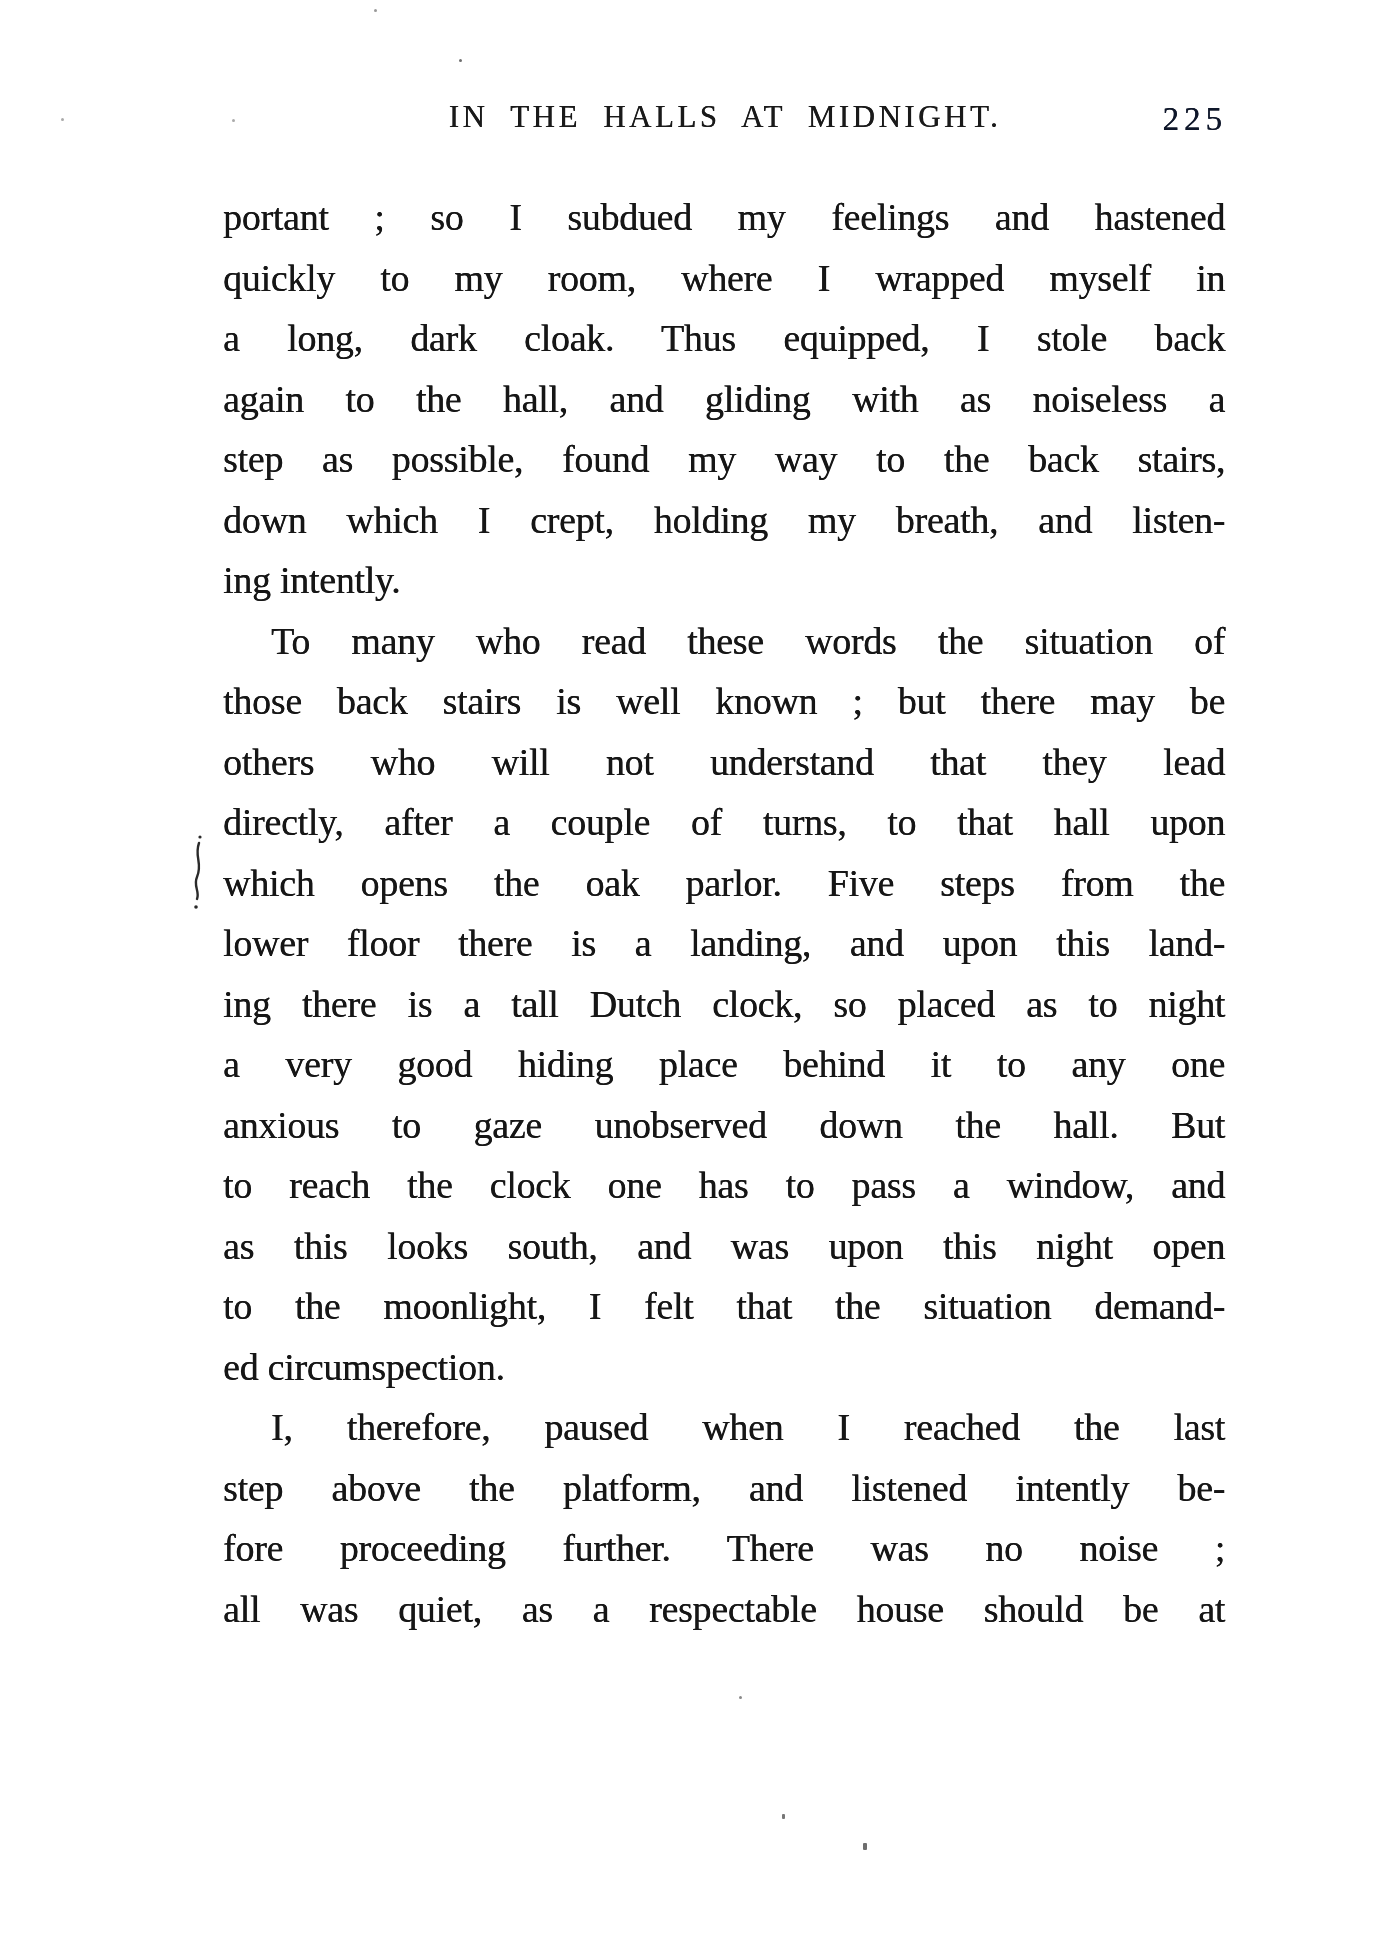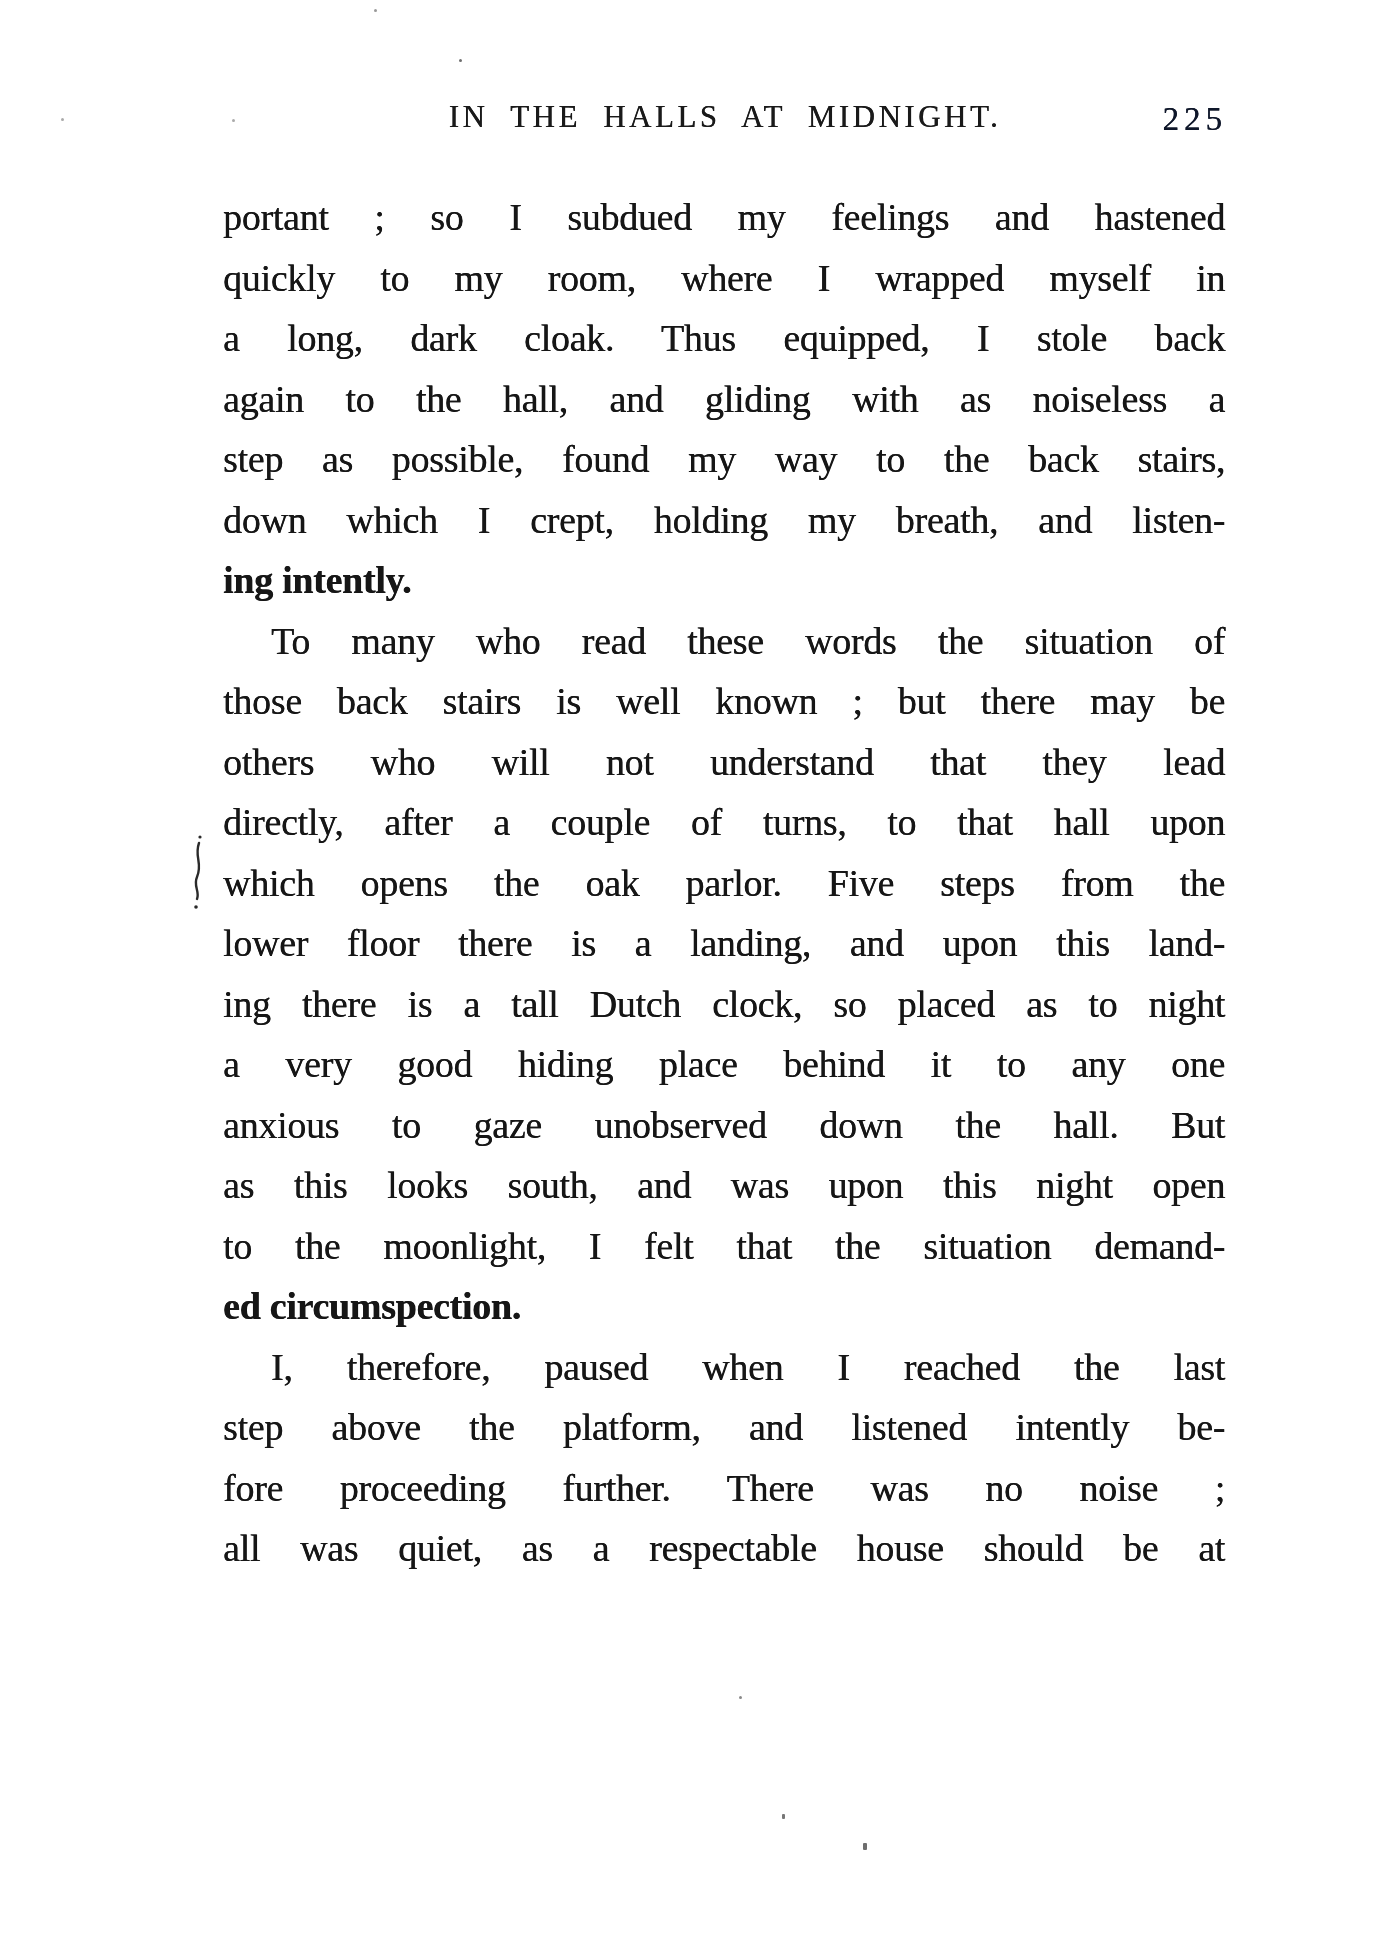--- a/index.html
+++ b/index.html
@@ -62,21 +62,20 @@
   .ln {
     text-align: justify;
     text-align-last: justify;
     height: 60.5px;
     overflow: visible;
     white-space: normal;
   }
   .ln.flush {
     text-align: right;
     text-align-last: left;
-    font-weight: bold;
   }
   .ln.indent {
     text-indent: 48px;
   }
   
   .margin-mark {
     position: absolute;
     left: 190px;
     top: 833px;
     width: 18px;
@@ -109,20 +108,21 @@
     <div class="ln flush">ing intently.</div>
     <div class="ln indent">To many who read these words the situation of</div>
     <div class="ln">those back stairs is well known ; but there may be</div>
     <div class="ln">others who will not understand that they lead</div>
     <div class="ln">directly, after a couple of turns, to that hall upon</div>
     <div class="ln">which opens the oak parlor. Five steps from the</div>
     <div class="ln">lower floor there is a landing, and upon this land-</div>
     <div class="ln">ing there is a tall Dutch clock, so placed as to night</div>
     <div class="ln">a very good hiding place behind it to any one</div>
     <div class="ln">anxious to gaze unobserved down the hall. But</div>
+    <div class="ln">to reach the clock one has to pass a window, and</div>
     <div class="ln">as this looks south, and was upon this night open</div>
     <div class="ln">to the moonlight, I felt that the situation demand-</div>
     <div class="ln flush">ed circumspection.</div>
     <div class="ln indent">I, therefore, paused when I reached the last</div>
     <div class="ln">step above the platform, and listened intently be-</div>
     <div class="ln">fore proceeding further. There was no noise ;</div>
     <div class="ln">all was quiet, as a respectable house should be at</div>
   </div>
 
   <div class="margin-mark">

